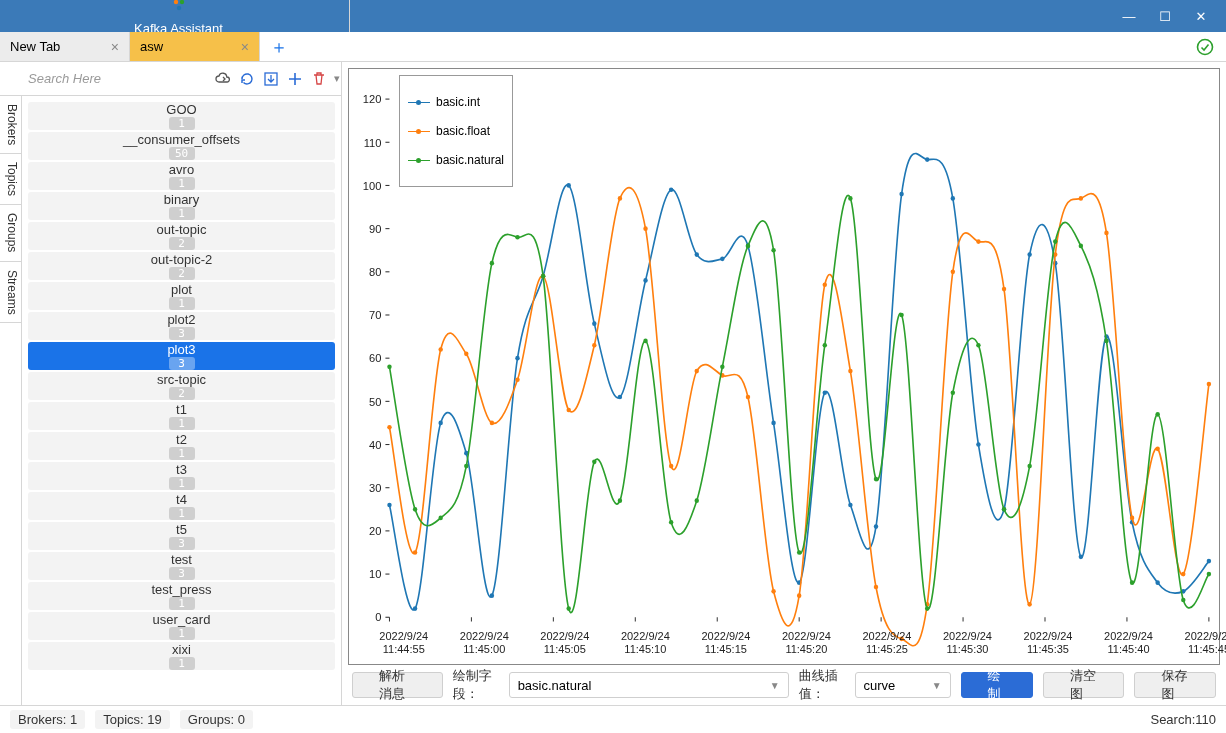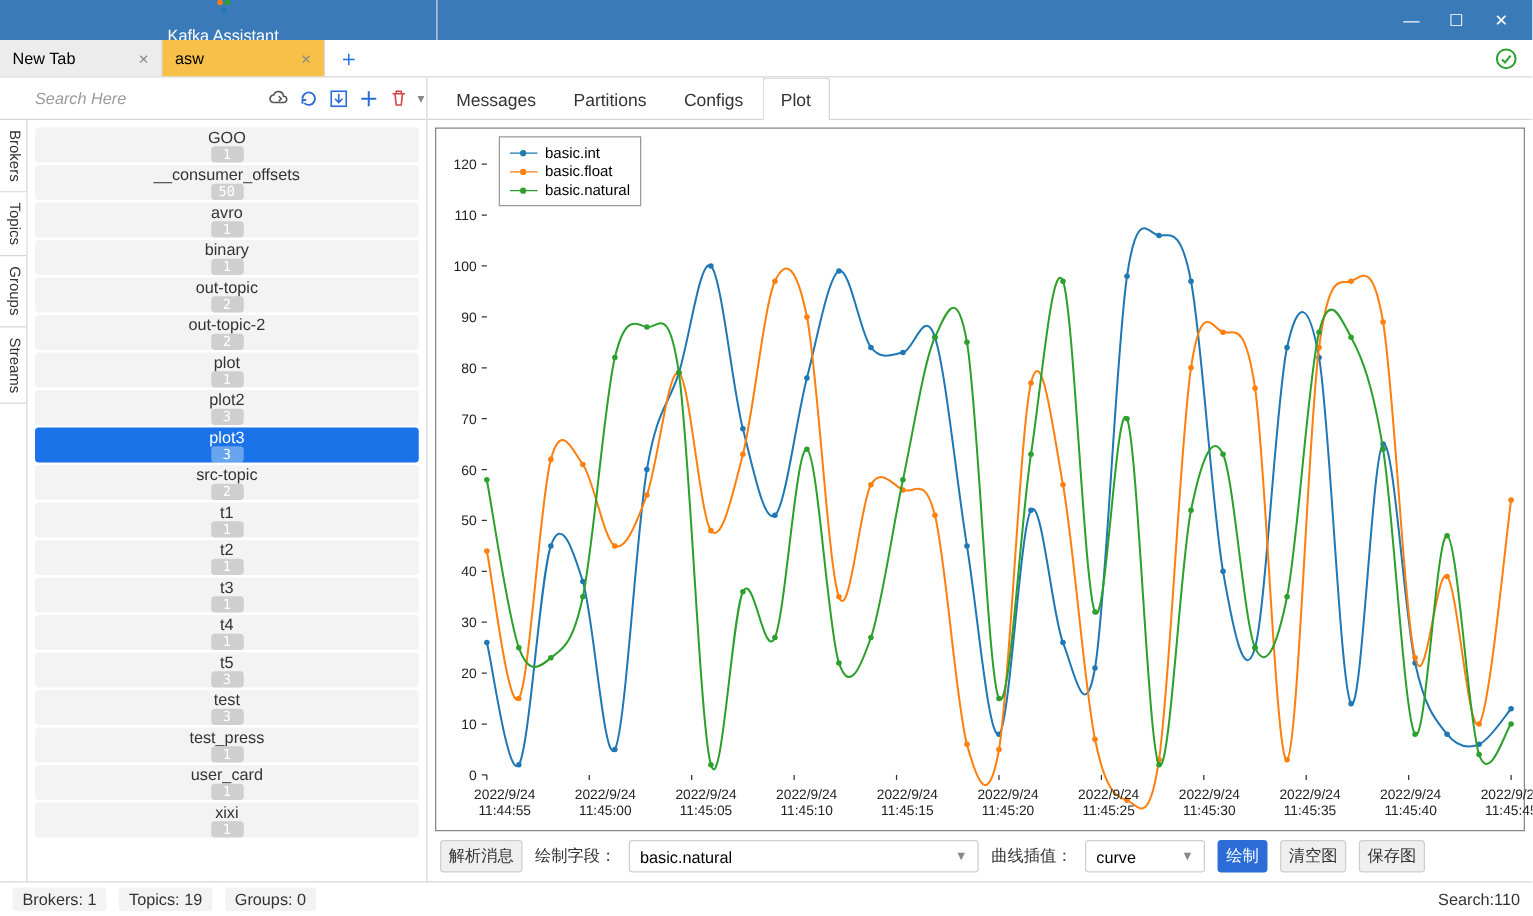--- a/index.html
+++ b/index.html
@@ -58,28 +58,28 @@
   .topic.selected .badge{background:rgba(255,255,255,0.35);}
   
   .right{flex:1;display:flex;flex-direction:column;min-width:0;}
   .contenttabs{height:34px;border-bottom:1px solid var(--border);display:flex;align-items:stretch;padding-left:8px;}
   .ctab{padding:0 14px;display:flex;align-items:center;font-size:14px;color:#333;cursor:pointer;border:1px solid transparent;border-bottom:none;margin-bottom:-1px;}
   .ctab.active{border-color:var(--border);background:#fff;border-radius:3px 3px 0 0;}
   .chartwrap{flex:1;padding:6px 6px 0 6px;min-height:0;}
   .chartbox{width:100%;height:100%;border:1px solid #888;position:relative;background:#fff;}
   .chartbox svg{width:100%;height:100%;display:block;}
   .legend{position:absolute;top:6px;left:50px;border:1px solid #999;background:#fff;font-size:12px;padding:4px 8px;}
-  .legend .row{display:flex;align-items:center;gap:6px;margin:1px 0;}
+  .legend .row{display:flex;align-items:center;gap:6px;margin:15px 0;}
   .legend .sw{width:22px;height:0;border-top:1.5px solid;position:relative;}
   .legend .sw::after{content:"";width:5px;height:5px;border-radius:50%;position:absolute;left:8px;top:-3px;background:currentColor;}
   .xticks{position:absolute;left:15px;right:0;bottom:2px;height:32px;pointer-events:none;}
   .xt{position:absolute;font-size:11px;color:#222;text-align:center;transform:translateX(-50%);line-height:1.2;white-space:nowrap;}
   
   .controls{height:40px;border-top:0;display:flex;align-items:center;gap:10px;padding:6px 10px;}
-  .btn{height:26px;padding:0 6px;border:1px solid var(--btn-border);background:var(--btn-bg);border-radius:3px;font-size:13px;color:#333;cursor:pointer;display:flex;align-items:center;}
+  .btn{height:26px;padding:0 26px;border:1px solid var(--btn-border);background:var(--btn-bg);border-radius:3px;font-size:13px;color:#333;cursor:pointer;display:flex;align-items:center;}
   .btn.primary{background:var(--primary);color:#fff;border-color:var(--primary);}
   .lbl{font-size:13px;color:#333;}
   .select{height:26px;border:1px solid var(--btn-border);border-radius:3px;background:#fff;display:flex;align-items:center;justify-content:space-between;padding:0 8px;font-size:13px;cursor:pointer;gap:8px;}
   .select .caret{color:#888;font-size:10px;}
   .select.wide{flex:0 0 280px;}
   .select.small{flex:0 0 96px;gap:28px;}
   
   .statusbar{height:28px;border-top:1px solid var(--border);display:flex;align-items:center;padding:0 10px;font-size:13px;font-family:Consolas,monospace;color:#333;gap:10px;}
   .statusbar .chip{background:#f3f3f3;border-radius:3px;padding:2px 8px;}
   .statusbar .spacer{flex:1;}
@@ -240,26 +240,20 @@
           </div>
           <div class="topic">
             <span>xixi</span>
             <span class="badge">1</span>
           </div>
         </div>
     </div>
   </div>
 
   <div class="right">
-    <div class="contenttabs">
-      <div class="ctab">Messages</div>
-      <div class="ctab">Partitions</div>
-      <div class="ctab">Configs</div>
-      <div class="ctab active">Plot</div>
-    </div>
     <div class="chartwrap">
       <div class="chartbox">
         <svg id="chartsvg" viewBox="0 0 860 560" preserveAspectRatio="none">
             <line x1="36" y1="516" x2="40" y2="516" stroke="#333" stroke-width="1"></line>
             <text x="32" y="520" font-size="11" text-anchor="end" fill="#222">0</text>
             <line x1="36" y1="475.36" x2="40" y2="475.36" stroke="#333" stroke-width="1"></line>
             <text x="32" y="479.36" font-size="11" text-anchor="end" fill="#222">10</text>
             <line x1="36" y1="434.71999999999997" x2="40" y2="434.71999999999997" stroke="#333" stroke-width="1"></line>
             <text x="32" y="438.71999999999997" font-size="11" text-anchor="end" fill="#222">20</text>
             <line x1="36" y1="394.08" x2="40" y2="394.08" stroke="#333" stroke-width="1"></line>

